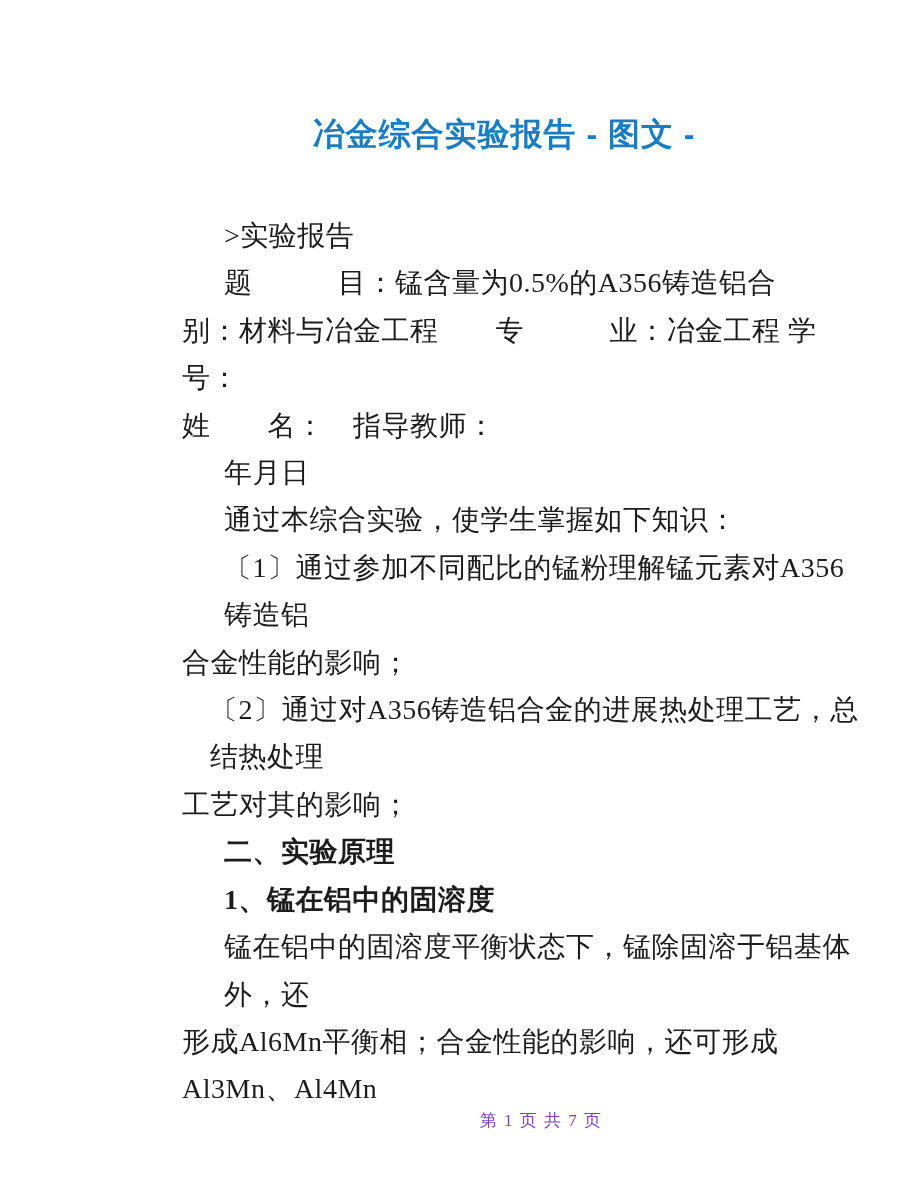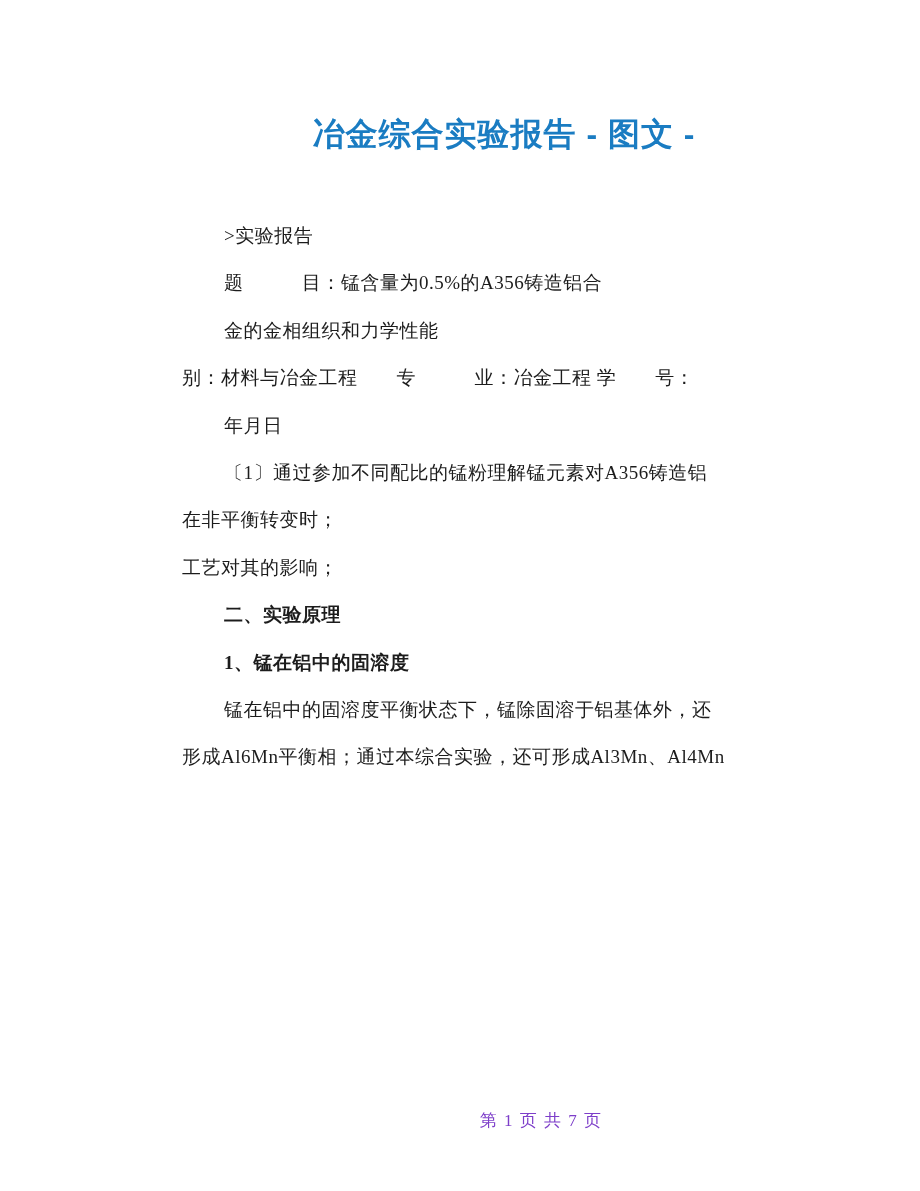--- a/index.html
+++ b/index.html
@@ -32,21 +32,21 @@
     letter-spacing: 1px;
   }
   .content {
     position: absolute;
     top: 212px;
     left: 138px;
     right: 100px;
   }
   .line {
     margin: 0;
-    font-size: 19px;
+    font-size: 28px;
     line-height: 47.4px;
     white-space: pre-wrap;
     letter-spacing: 0.5px;
   }
   .ind1 { padding-left: 28px; }   
   .ind2 { padding-left: 42px; }   
   .bold { font-weight: bold; }
   .page-footer {
     position: absolute;
     top: 1108px;
@@ -63,27 +63,29 @@
 </head>
 <body>
 
 <div class="page">
 
   <h1 class="doc-title">冶金综合实验报告 - 图文 -</h1>
 
   <div class="content">
     <p class="line ind2">&gt;实验报告</p>
     <p class="line ind2">题　　　目：锰含量为0.5%的A356铸造铝合</p>
-    <p class="line ind2">金的金相组织和力学性能</p>
     <p class="line">别：材料与冶金工程　　专　　　业：冶金工程 学　　号：</p>
+    <p class="line">姓　　名：　指导教师：</p>
     <p class="line ind2">年月日</p>
+    <p class="line ind2">通过本综合实验，使学生掌握如下知识：</p>
     <p class="line ind2">〔1〕通过参加不同配比的锰粉理解锰元素对A356铸造铝</p>
-    <p class="line">在非平衡转变时；</p>
+    <p class="line">合金性能的影响；</p>
+    <p class="line ind1">〔2〕通过对A356铸造铝合金的进展热处理工艺，总结热处理</p>
     <p class="line">工艺对其的影响；</p>
     <p class="line ind2 bold">二、实验原理</p>
     <p class="line ind2 bold">1、锰在铝中的固溶度</p>
     <p class="line ind2">锰在铝中的固溶度平衡状态下，锰除固溶于铝基体外，还</p>
-    <p class="line">形成Al6Mn平衡相；通过本综合实验，还可形成Al3Mn、Al4Mn</p>
+    <p class="line">形成Al6Mn平衡相；合金性能的影响，还可形成Al3Mn、Al4Mn</p>
   </div>
 
   <div class="page-footer">第 1 页 共 7 页</div>
 
 </div>
 
 </body></html>

